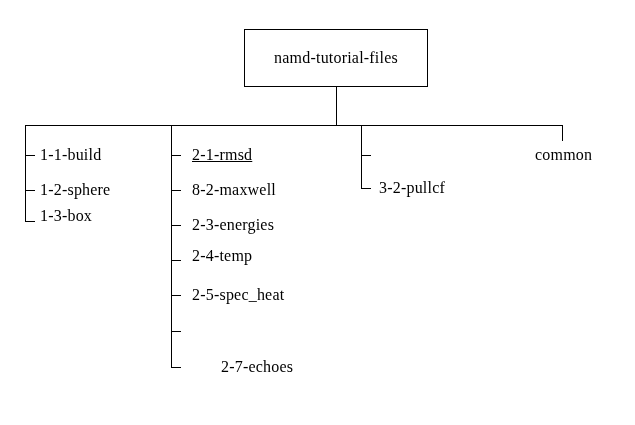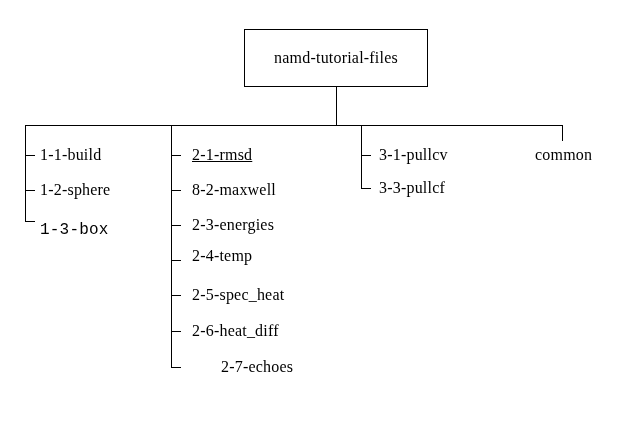--- a/index.html
+++ b/index.html
@@ -59,40 +59,38 @@
   <div class="line vline" style="left:336px; top:87px; height:38px;"></div>
 
   <div class="line hline" style="left:25px; top:125px; width:538px;"></div>
 
   <div class="line vline" style="left:25px; top:125px; height:97px;"></div>
   <div class="line hline" style="left:25px; top:155px; width:10px;"></div>
   <div class="line hline" style="left:25px; top:190px; width:10px;"></div>
   <div class="line hline" style="left:25px; top:221px; width:10px;"></div>
   <span class="label" style="left:40px; top:155px;">1-1-build</span>
   <span class="label" style="left:40px; top:190px;">1-2-sphere</span>
-  <span class="label" style="left:40px; top:230px;font-family:Liberation Mono, monospace;">1-3-box</span>
+  <span class="label" style="left:40px; top:216px;">1-3-box</span>
 
   <div class="line vline" style="left:171px; top:125px; height:243px;"></div>
   <div class="line hline" style="left:171px; top:155px; width:10px;"></div>
   <div class="line hline" style="left:171px; top:190px; width:10px;"></div>
   <div class="line hline" style="left:171px; top:225px; width:10px;"></div>
   <div class="line hline" style="left:171px; top:260px; width:10px;"></div>
   <div class="line hline" style="left:171px; top:295px; width:10px;"></div>
   <div class="line hline" style="left:171px; top:331px; width:10px;"></div>
   <div class="line hline" style="left:171px; top:367px; width:10px;"></div>
   <span class="label" style="left:192px; top:155px;text-decoration:underline;">2-1-rmsd</span>
   <span class="label" style="left:192px; top:190px;">8-2-maxwell</span>
   <span class="label" style="left:192px; top:225px;">2-3-energies</span>
   <span class="label" style="left:192px; top:256px;">2-4-temp</span>
   <span class="label" style="left:192px; top:295px;">2-5-spec_heat</span>
-  <span class="label" style="left:192px; top:331px;">2-6-heat_diff</span>
   <span class="label" style="left:192px; top:367px;margin-left:29px;">2-7-echoes</span>
 
   <div class="line vline" style="left:361px; top:125px; height:64px;"></div>
   <div class="line hline" style="left:361px; top:155px; width:10px;"></div>
   <div class="line hline" style="left:361px; top:188px; width:10px;"></div>
-  <span class="label" style="left:379px; top:155px;">3-1-pullcv</span>
-  <span class="label" style="left:379px; top:188px;">3-3-pullcf</span>
+  <span class="label" style="left:379px; top:188px;">3-2-pullcf</span>
 
   <div class="line vline" style="left:562px; top:125px; height:16px;"></div>
   <span class="label" style="left:535px; top:155px;">common</span>
 
 </div>
 
 </body></html>

